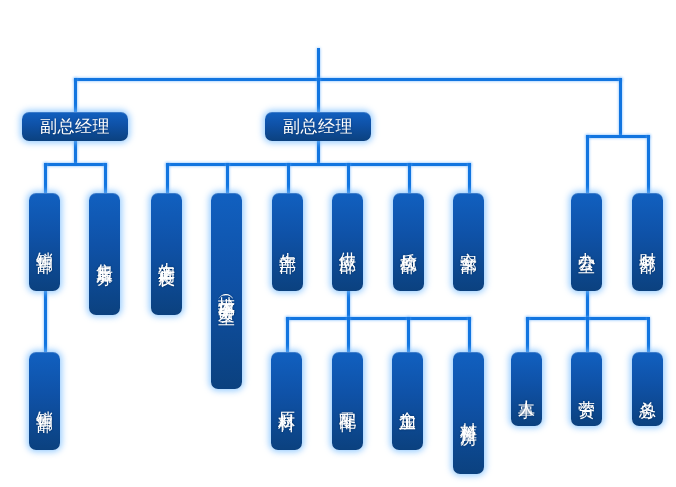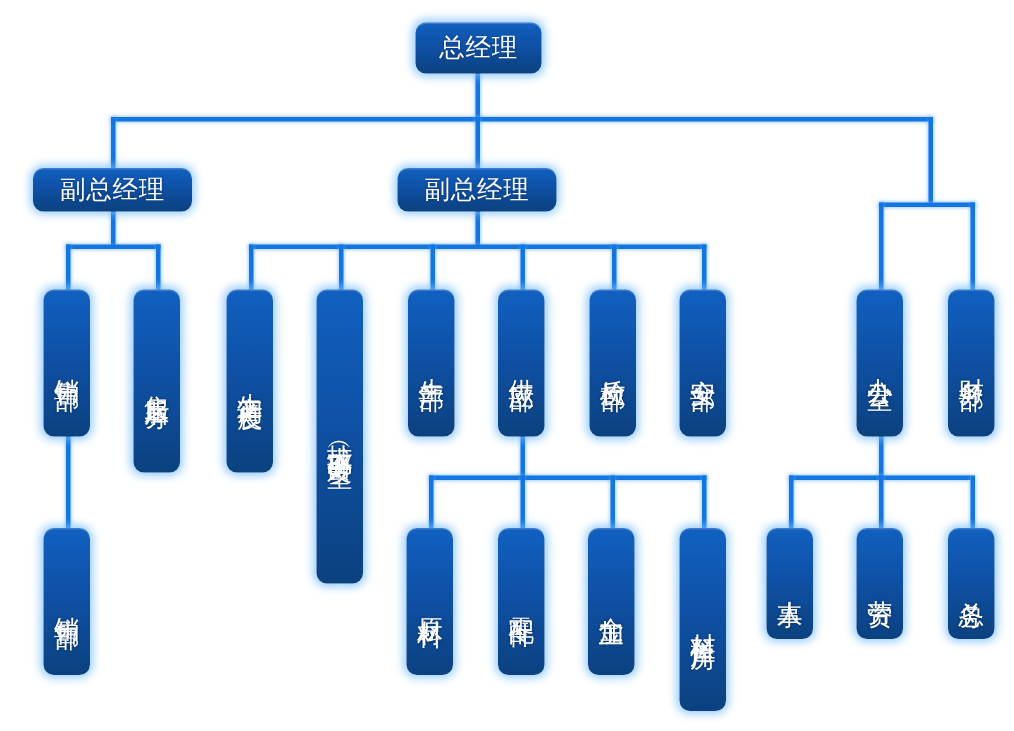--- a/index.html
+++ b/index.html
@@ -104,23 +104,20 @@
   <div class="line v" style="left:347px; top:317px; height:35px;"></div>
   <div class="line v" style="left:407px; top:317px; height:35px;"></div>
   <div class="line v" style="left:468px; top:317px; height:35px;"></div>
 
   <div class="line v" style="left:586px; top:290px; height:28px;"></div>
   <div class="line h" style="left:526px; top:317px; width:121px;"></div>
   <div class="line v" style="left:526px; top:317px; height:35px;"></div>
   <div class="line v" style="left:586px; top:317px; height:35px;"></div>
   <div class="line v" style="left:647px; top:317px; height:35px;"></div>
 
-  <div class="node horiz" style="left:277px; top:15px; width:84px; height:34px;">
-    <span class="label">总经理</span>
-  </div>
 
   <div class="node horiz" style="left:22px; top:112px; width:106px; height:29px;">
     <span class="label">副总经理</span>
   </div>
   <div class="node horiz" style="left:265px; top:112px; width:106px; height:29px;">
     <span class="label">副总经理</span>
   </div>
 
   <div class="node vert" style="left:29px; top:193px; width:31px; height:98px;">
     <span class="label">销售部</span>

